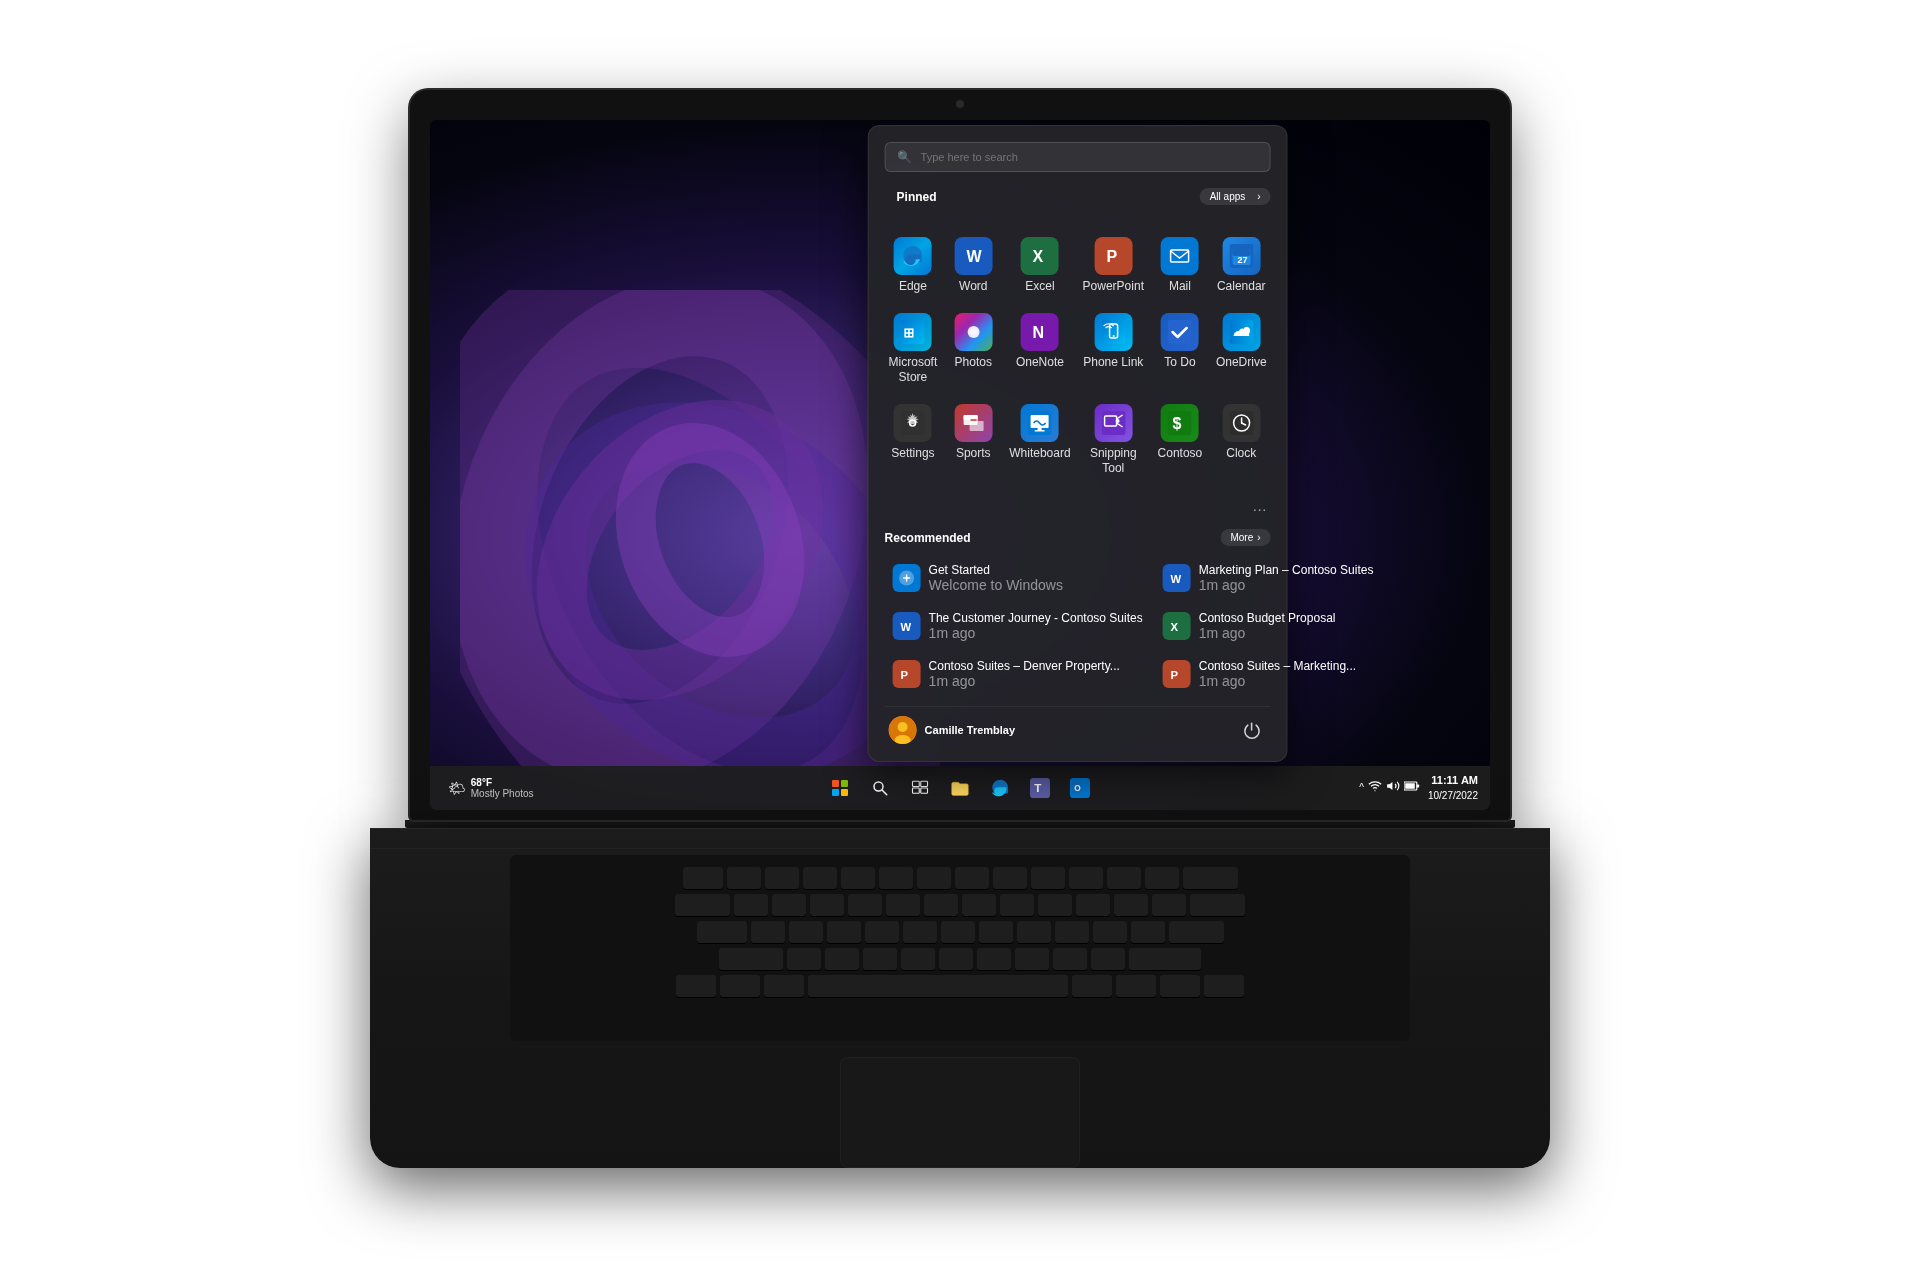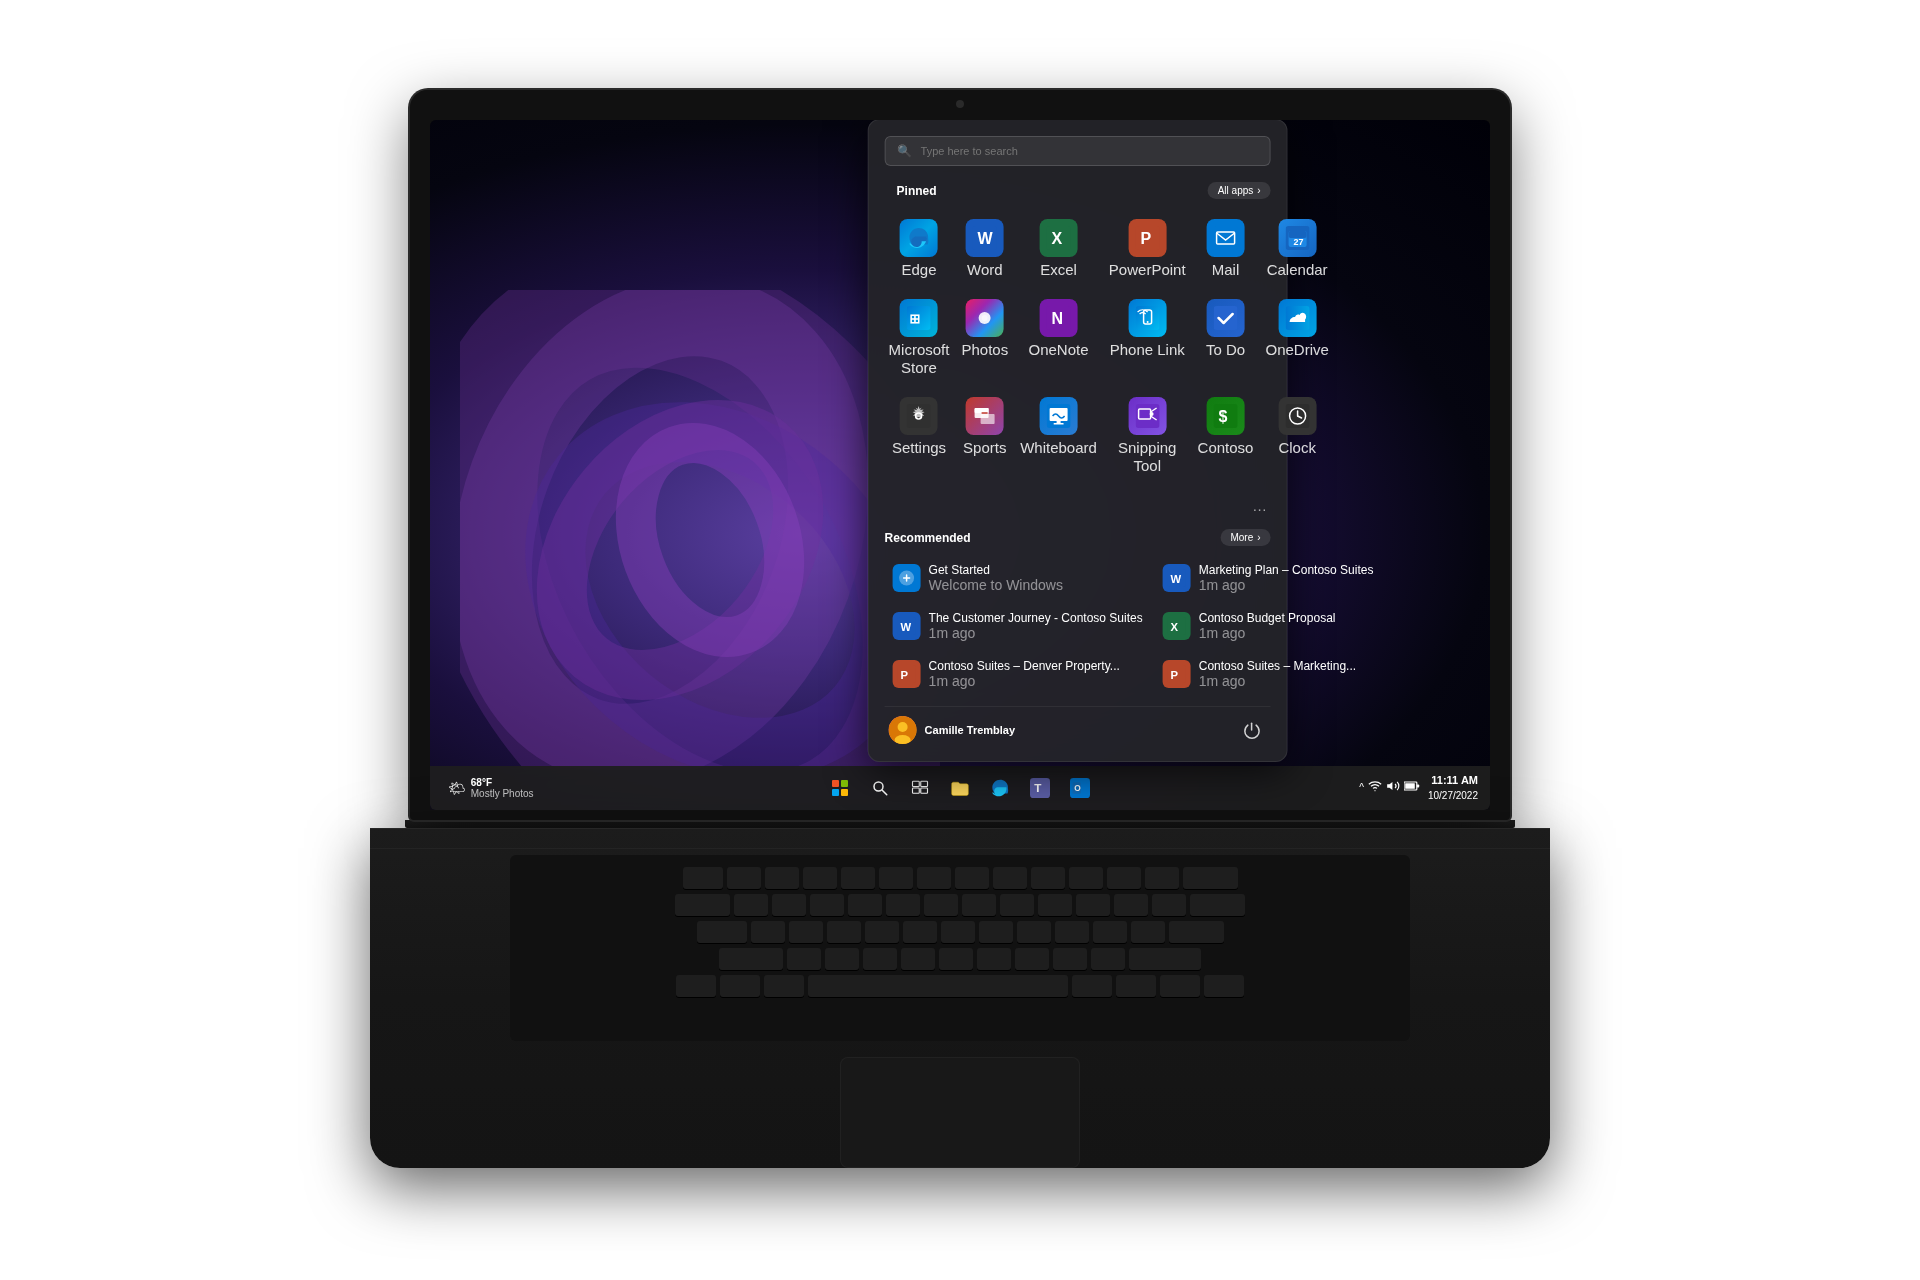--- a/index.html
+++ b/index.html
@@ -203,41 +203,41 @@
     .search-icon-sm {
       color: rgba(255,255,255,0.5);
       font-size: 12px;
     }
 
     
     .section-header {
       display: flex;
       justify-content: space-between;
       align-items: center;
-      margin-bottom: 12px;
+      margin-bottom: 24px;
       padding-left: 12px;
     }
 
     .section-title {
       color: #fff;
       font-size: 12px;
       font-weight: 600;
     }
 
     .all-apps-btn {
       background: rgba(255,255,255,0.1);
       border: none;
       color: #fff;
       font-size: 10px;
       padding: 3px 10px;
       border-radius: 12px;
       cursor: pointer;
       display: flex;
       align-items: center;
-      gap: 4px;
+      gap: 12px;
     }
 
     
     .app-grid {
       display: grid;
       grid-template-columns: repeat(6, 1fr);
       gap: 4px;
       margin-bottom: 14px;
     }
 
@@ -258,21 +258,21 @@
       display: flex;
       align-items: center;
       justify-content: center;
       font-size: 20px;
       position: relative;
       overflow: hidden;
     }
 
     .app-label {
       color: rgba(255,255,255,0.85);
-      font-size: 15px;
+      font-size: 12px;
       text-align: center;
       line-height: 1.2;
     }
 
     
     .icon-edge { background: linear-gradient(135deg, #0078d4, #00a4e4, #0078d4); }
     .icon-word { background: #185abd; }
     .icon-excel { background: #1d6f42; }
     .icon-powerpoint { background: #b7472a; }
     .icon-mail { background: #0078d4; }

